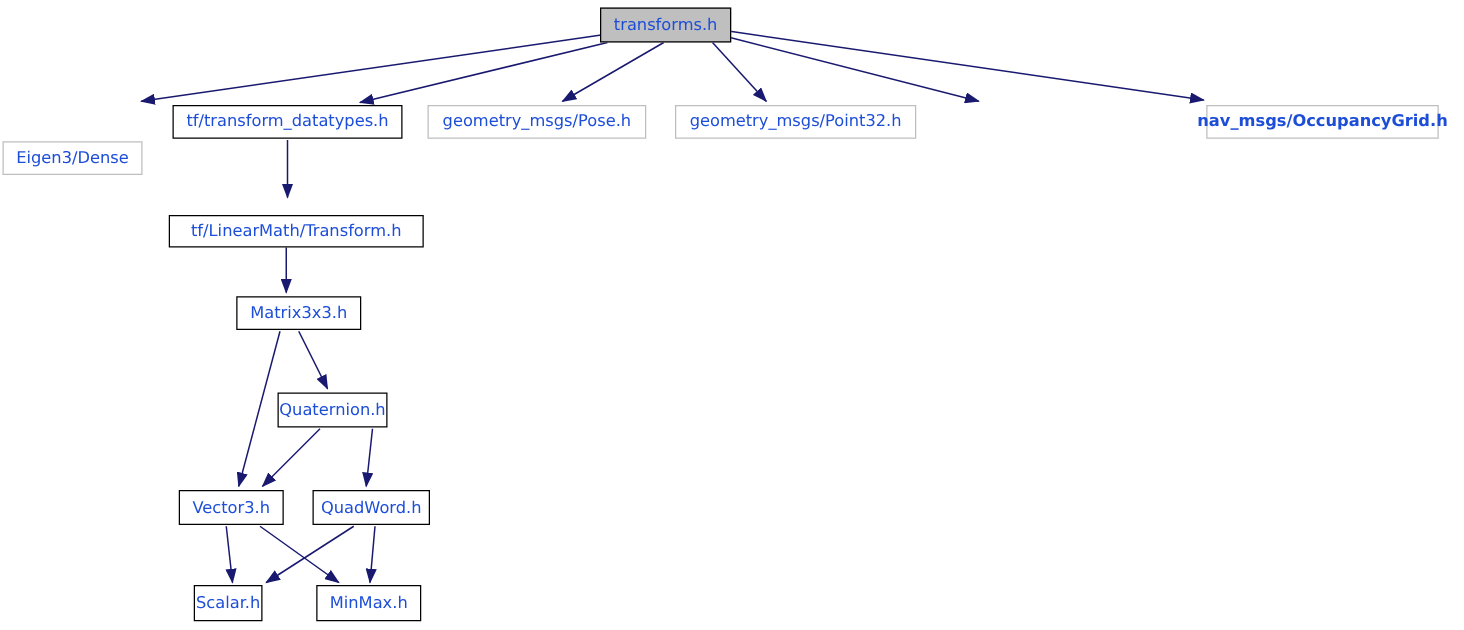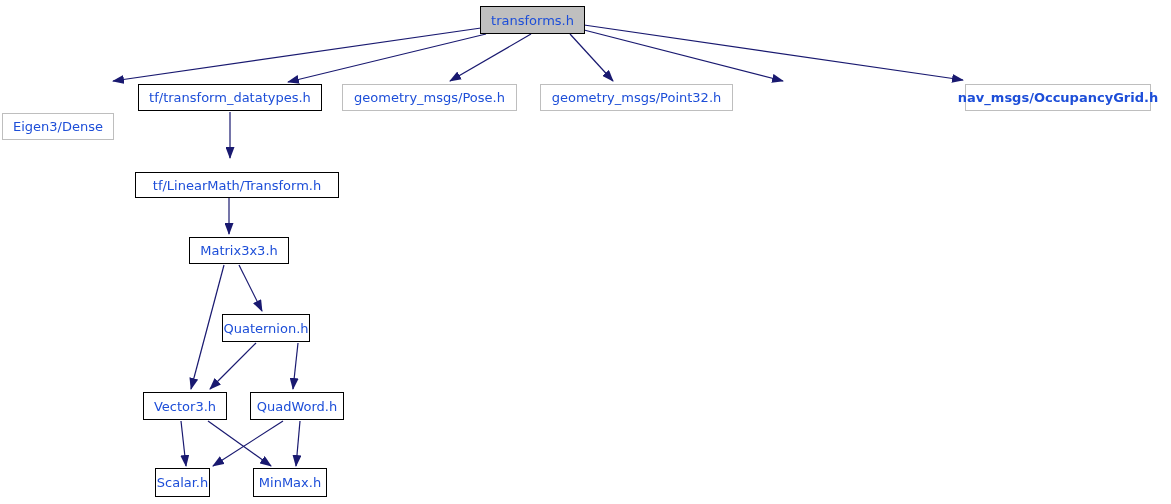--- a/index.html
+++ b/index.html
@@ -83,15 +83,15 @@
   <div class="node external" style="left:342px; top:84px;  width:175px; height:27px;">geometry_msgs/Pose.h</div>
   <div class="node external" style="left:540px; top:84px;  width:193px; height:27px;">geometry_msgs/Point32.h</div>
   <div class="node external" style="left:965px; top:84px;  width:186px; height:27px;font-weight:bold;">nav_msgs/OccupancyGrid.h</div>
 
   <div class="node" style="left:135px; top:172px; width:204px; height:26px;">tf/LinearMath/Transform.h</div>
   <div class="node" style="left:178px; top:237px; width:100px; height:27px;margin-left:11px;">Matrix3x3.h</div>
   <div class="node" style="left:222px; top:314px; width:88px; height:28px;">Quaternion.h</div>
   <div class="node" style="left:143px; top:392px; width:84px;  height:28px;">Vector3.h</div>
   <div class="node" style="left:250px; top:392px; width:94px;  height:28px;">QuadWord.h</div>
   <div class="node" style="left:155px; top:468px; width:55px;  height:29px;">Scalar.h</div>
-  <div class="node" style="left:253px; top:468px; width:74px;  height:29px;">MinMax.h</div>
+  <div class="node" style="left:253px; top:468px; width:84px;  height:29px;">MinMax.h</div>
 
 </div>
 
 </body></html>

